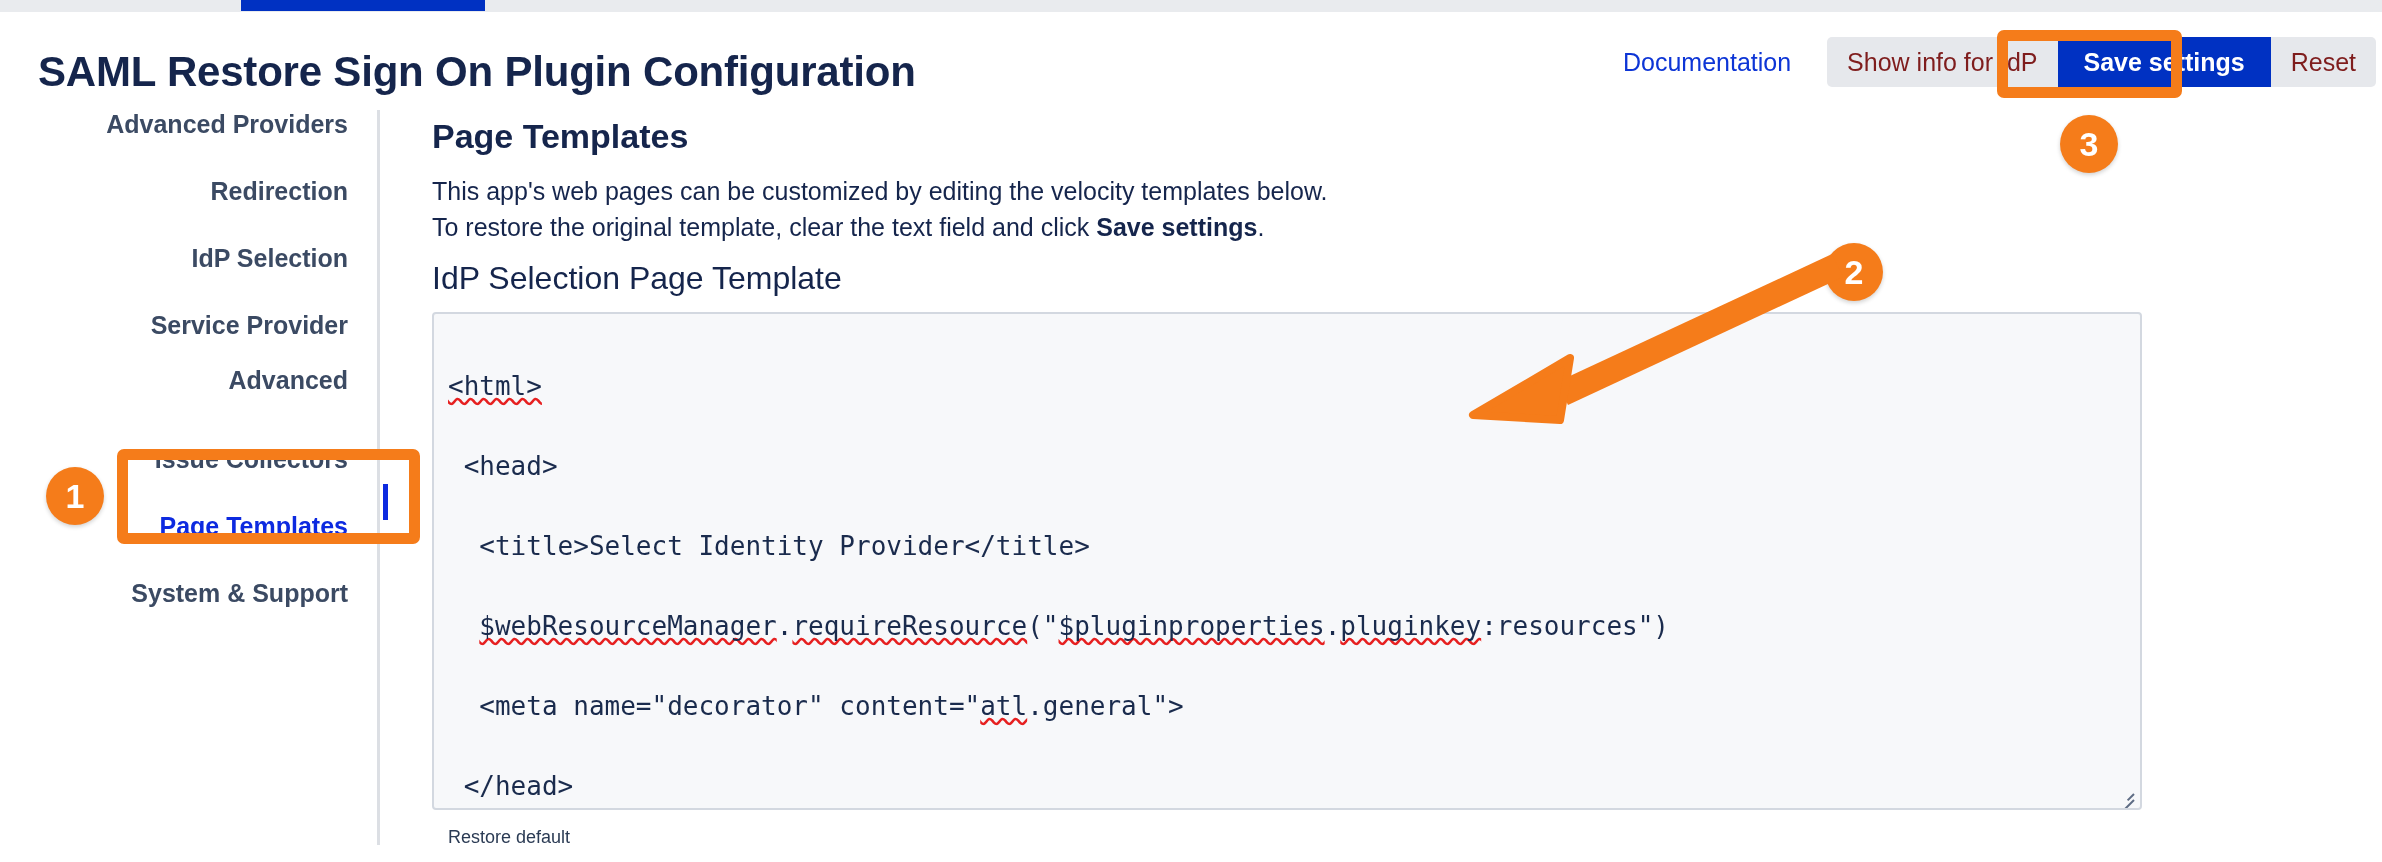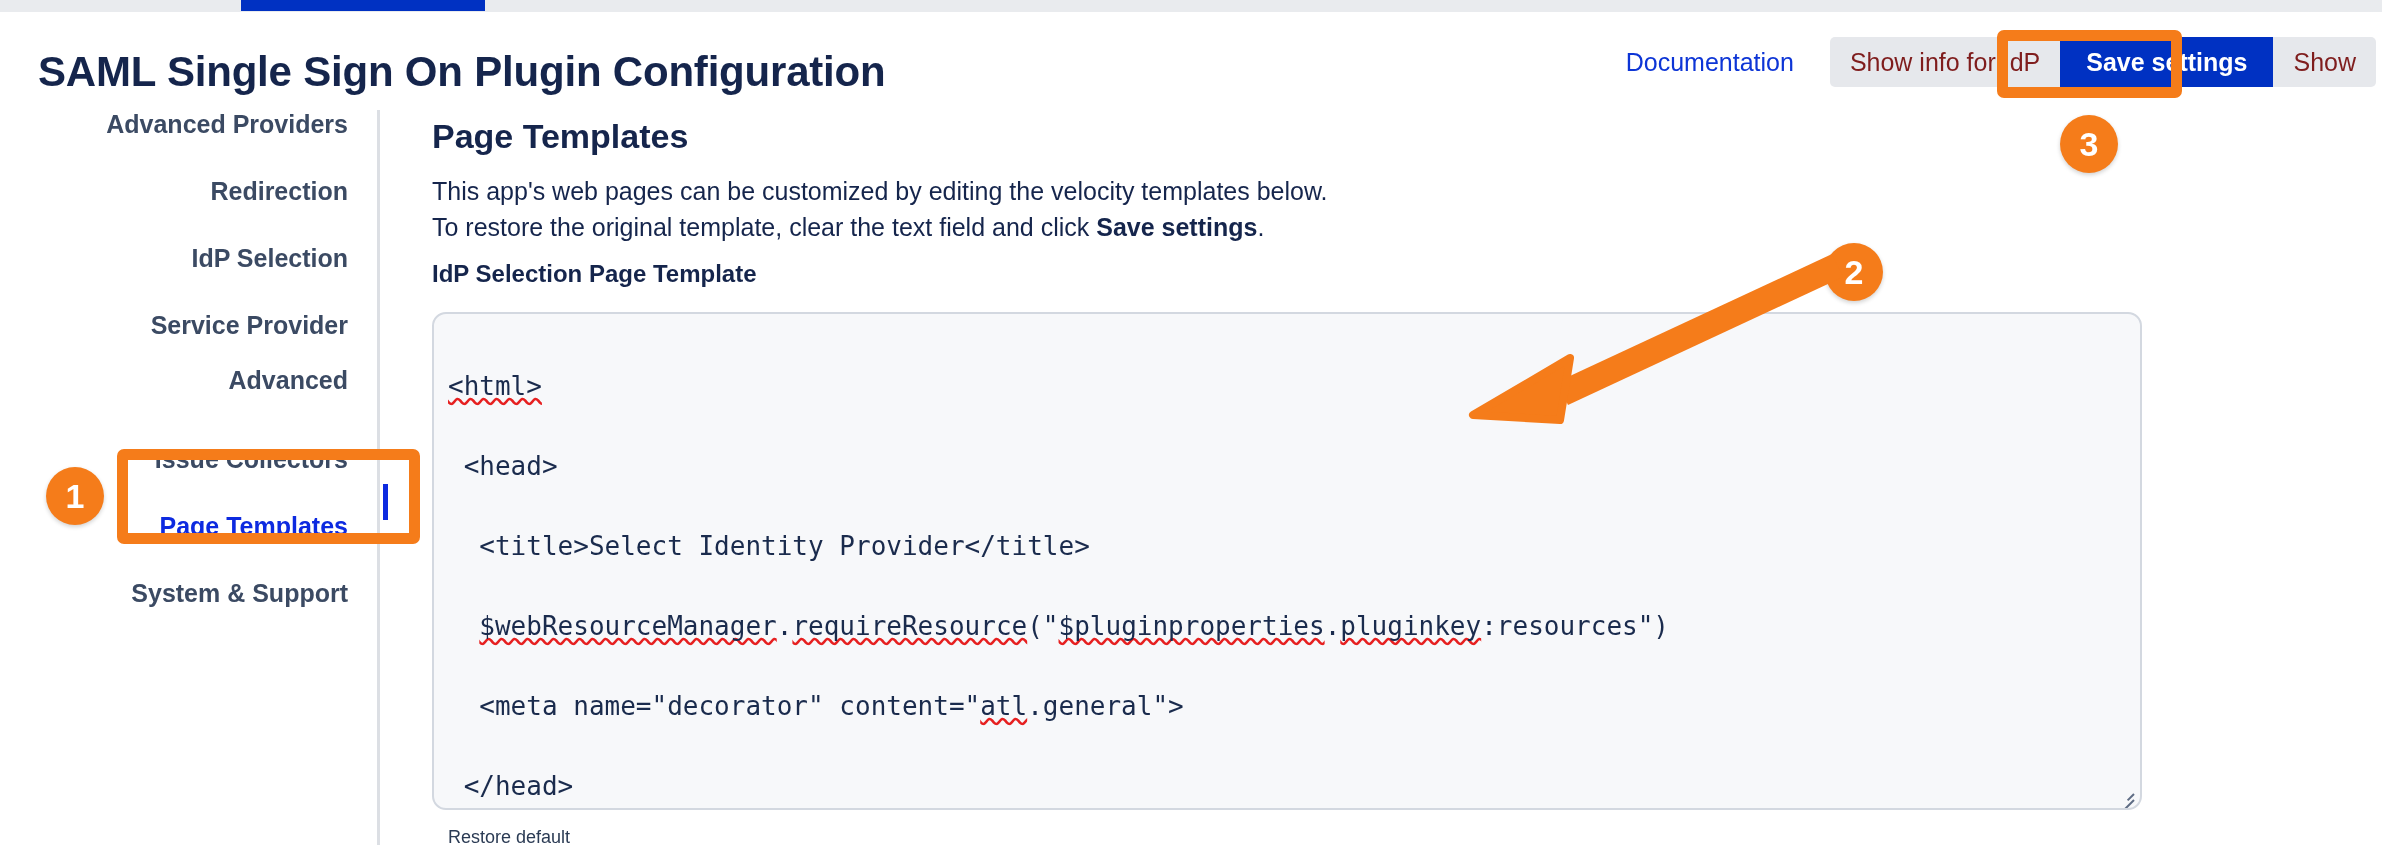--- a/index.html
+++ b/index.html
@@ -146,35 +146,35 @@
     top: 173px;
     font-size: 25px;
     line-height: 36px;
     color: #15254c;
   }
   .content-desc b { font-weight: 700; }
   .field-label {
     position: absolute;
     left: 432px;
     top: 260px;
-    font-size: 24px;
-    font-weight: 700;
+    font-size: 32px;
+    font-weight: 400;
     color: #15254c;
   }
 
   
   .code-area {
     position: absolute;
     left: 432px;
     top: 312px;
     width: 1710px;
     height: 498px;
     background: #f7f8fa;
     border: 2px solid #d3d8e0;
-    border-radius: 14px;
+    border-radius: 4px;
     box-sizing: border-box;
     overflow: hidden;
   }
   .code-inner {
     padding: 12px 0 0 14px;
     font-family: "DejaVu Sans Mono", monospace;
     font-size: 26px;
     line-height: 40px;
     color: #1a2b4d;
     white-space: pre;
@@ -254,28 +254,28 @@
 </style>
 </head>
 <body>
 
 <div id="screen">
 
   <div class="tabstrip">
     <div class="tabstrip-active"></div>
   </div>
 
-  <div class="page-title">SAML Single Sign On Plugin Configuration</div>
+  <div class="page-title">SAML Restore Sign On Plugin Configuration</div>
 
   <div class="header-actions">
     <a class="doc-link" href="#">Documentation</a>
     <div class="btn-group">
       <button class="btn">Show info for IdP</button>
       <button class="btn btn-primary">Save settings</button>
-      <button class="btn">Show</button>
+      <button class="btn">Reset</button>
     </div>
   </div>
 
   <div class="sidebar">
     <div class="nav-item" style="top:0px">Advanced Providers</div>
     <div class="nav-item" style="top:67px">Redirection</div>
     <div class="nav-item" style="top:134px">IdP Selection</div>
     <div class="nav-item" style="top:201px">Service Provider</div>
     <div class="nav-item" style="top:256px">Advanced</div>
     <div class="nav-item" style="top:335px">Issue Collectors</div>

